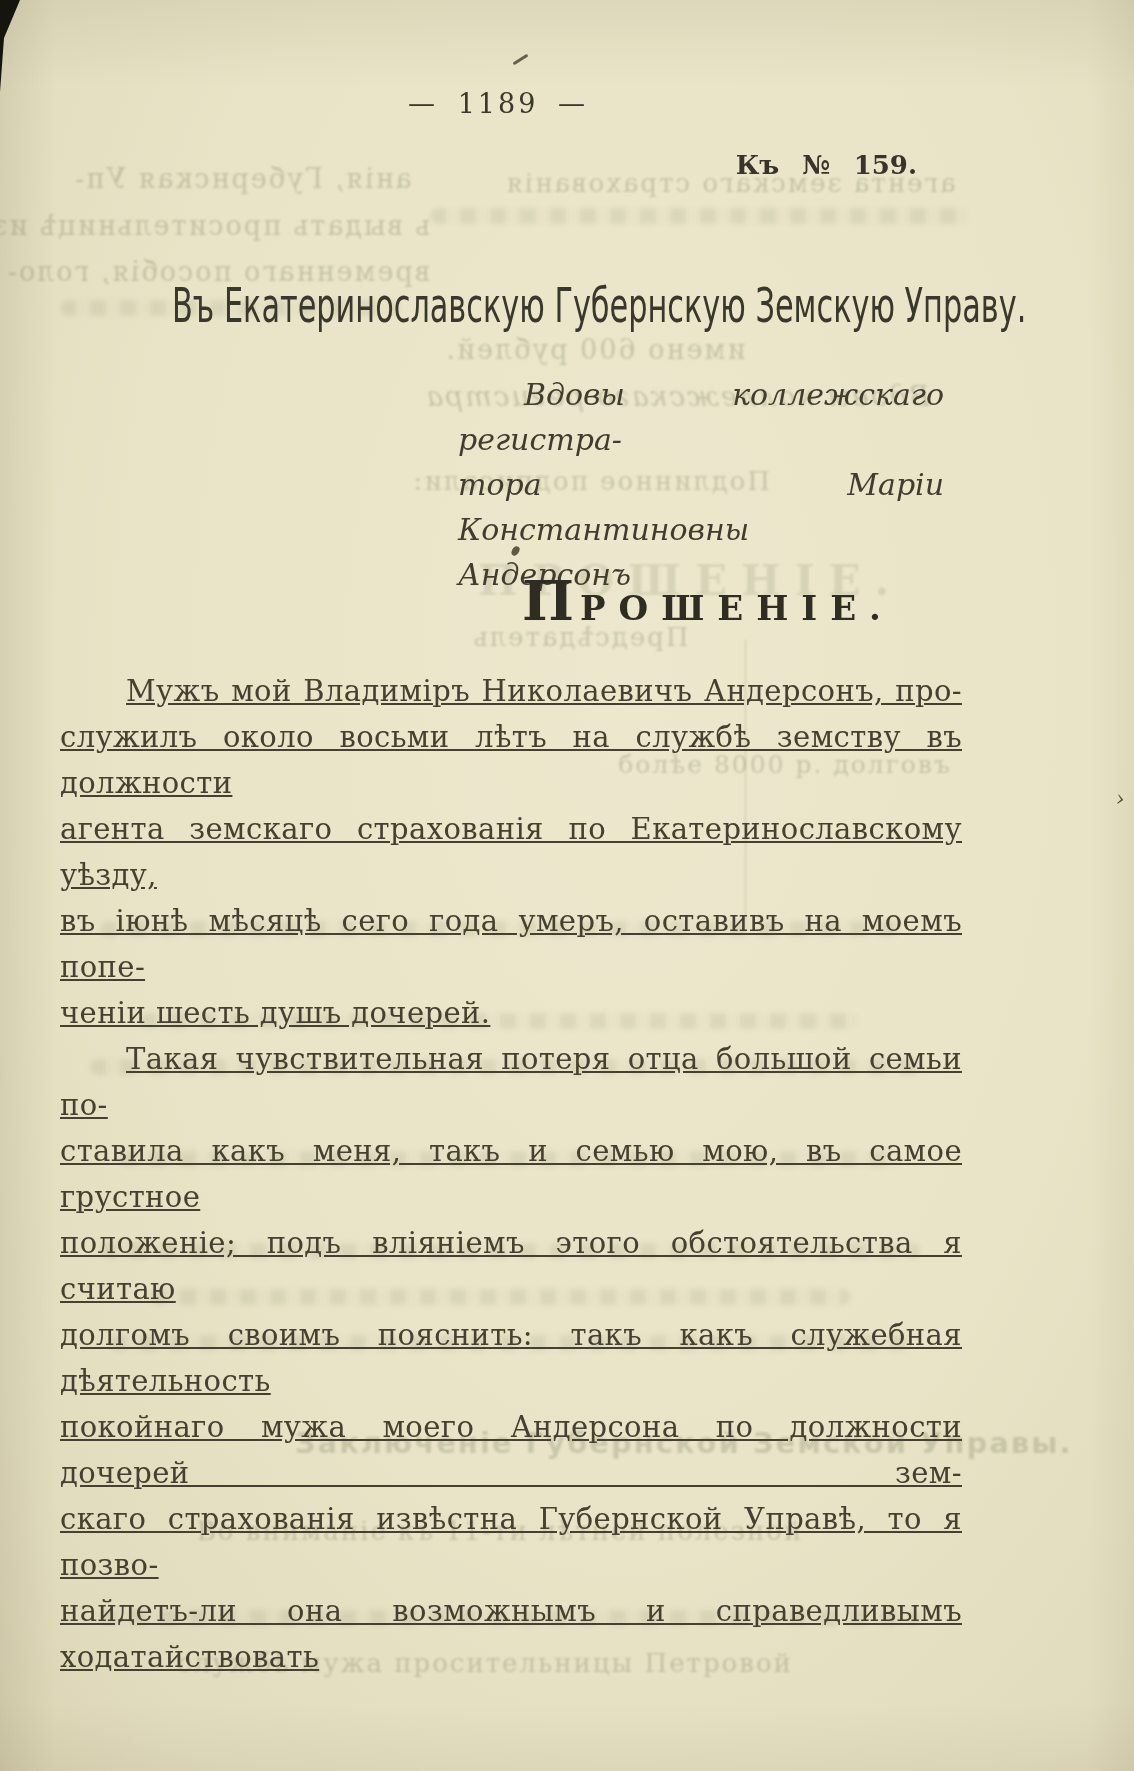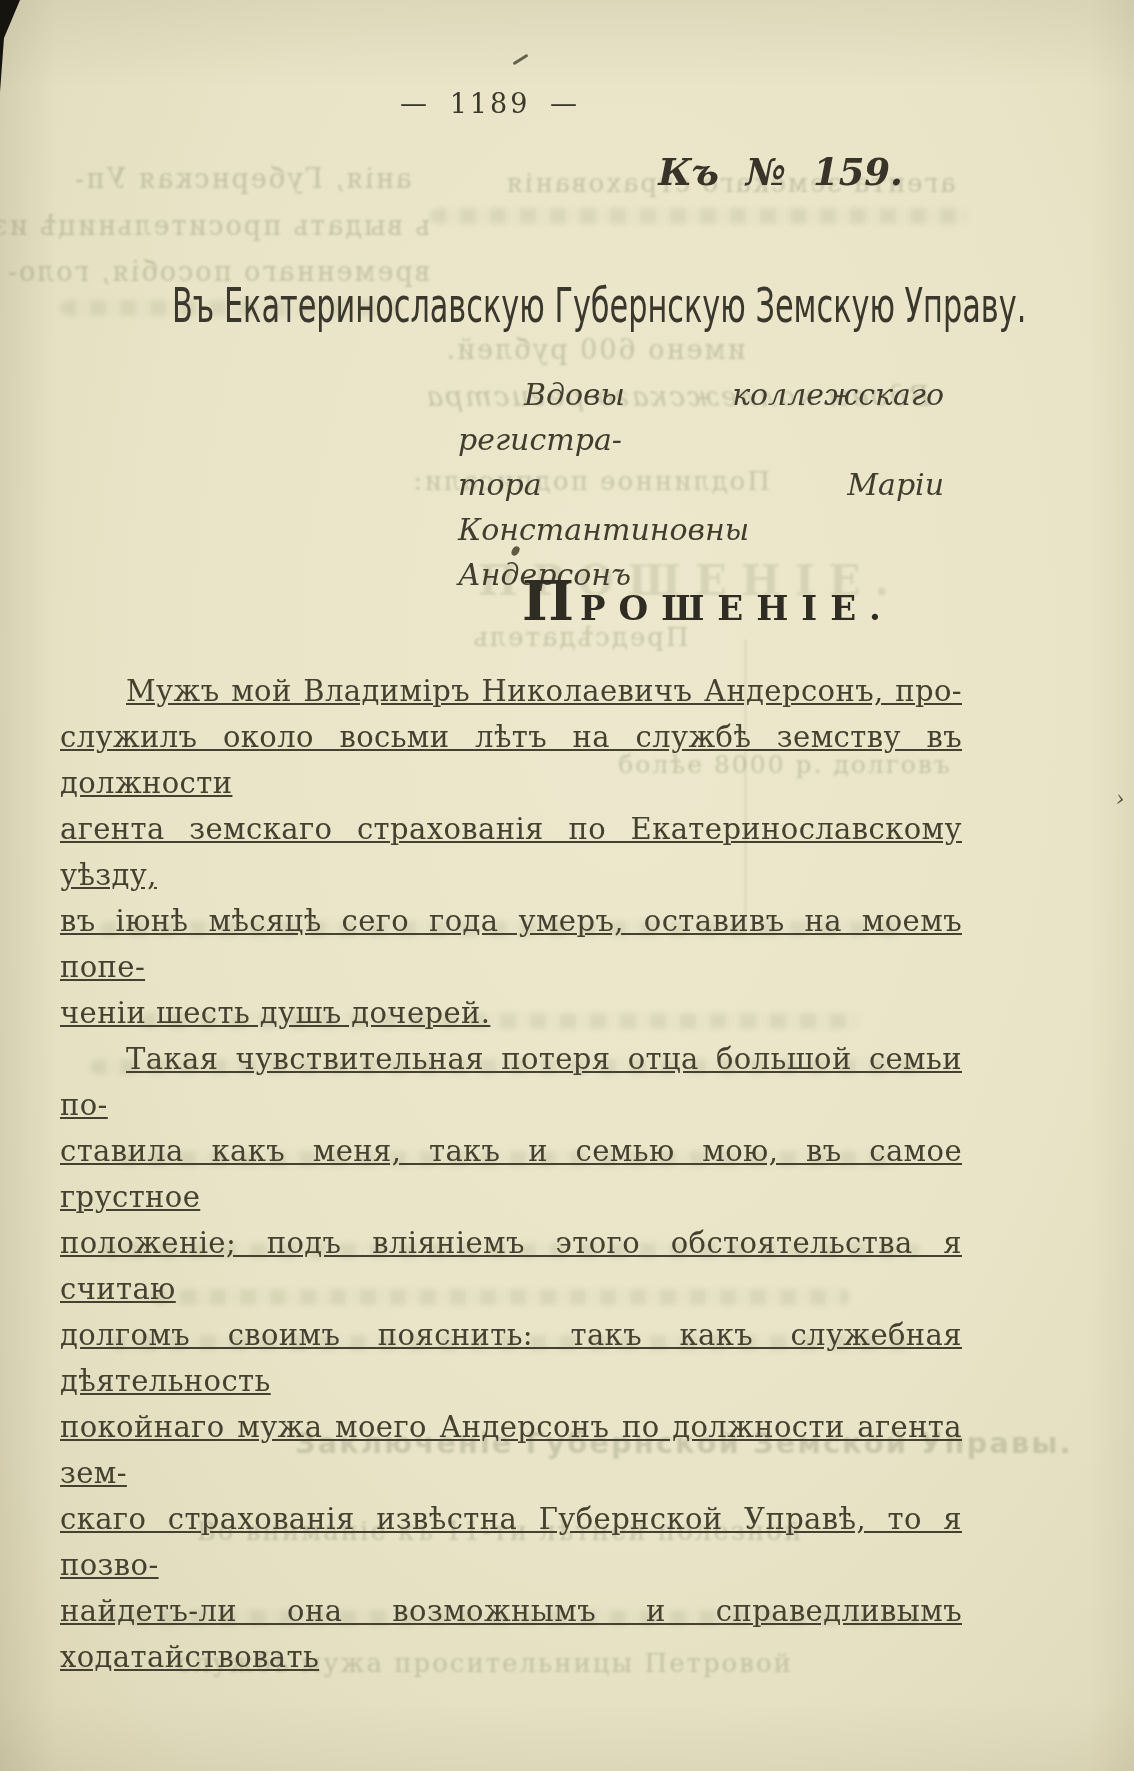--- a/index.html
+++ b/index.html
@@ -57,27 +57,27 @@
   .ghost.gbold { font-weight: bold; font-family: "DejaVu Sans", sans-serif; opacity: .26; }
   .ghost.gspread { letter-spacing: 14px; font-weight: bold; opacity: .17; }
   .smudge {
     position: absolute; height: 16px; border-radius: 8px;
     background: repeating-linear-gradient(90deg,
       rgba(135,140,108,0.20) 0 16px, rgba(135,140,108,0.04) 16px 30px);
     filter: blur(2.4px); opacity: .8;
   }
   
   .page-number {
-    position: absolute; left: 0; top: 88px; width: 980px;
+    position: absolute; left: 8px; top: 88px; width: 980px;
     text-align: center; font-size: 27px; letter-spacing: 3px;
     word-spacing: 8px; color: #3c382c;
   }
   .doc-ref {
-    position: absolute; right: 231px; top: 150px;
-    font-style: italic; font-weight: bold; font-size: 37px;
+    position: absolute; right: 217px; top: 150px;
+    font-weight: bold; font-size: 26px;
     word-spacing: 14px; color: #38342a;
   }
   .address { position: absolute; left: 172px; top: 278px; }
   .address .stretch {
     display: inline-block;
     font-family: "DejaVu Sans", sans-serif;
     font-size: 41px; letter-spacing: 0px; color: #3a372c;
     transform: scale(0.74, 1.16); transform-origin: left top;
     white-space: nowrap;
   }
@@ -159,20 +159,20 @@
         <div class="jline">служилъ около восьми лѣтъ на службѣ земству въ должности</div>
         <div class="jline">агента земскаго страхованія по Екатеринославскому уѣзду,</div>
         <div class="jline">въ іюнѣ мѣсяцѣ сего года умеръ, оставивъ на моемъ попе-</div>
         <div class="jline jline-last">ченіи шесть душъ дочерей.</div>
       </div>
     <div>
         <div class="jline indent">Такая чувствительная потеря отца большой семьи по-</div>
         <div class="jline">ставила какъ меня, такъ и семью мою, въ самое грустное</div>
         <div class="jline">положеніе; подъ вліяніемъ этого обстоятельства я считаю</div>
         <div class="jline">долгомъ своимъ пояснить: такъ какъ служебная дѣятельность</div>
-        <div class="jline">покойнаго мужа моего Андерсонъ по должности агента зем-</div>
+        <div class="jline">покойнаго мужа моего Андерсона по должности дочерей зем-</div>
         <div class="jline">скаго страхованія извѣстна Губернской Управѣ, то я позво-</div>
         <div class="jline">найдетъ-ли она возможнымъ и справедливымъ ходатайствовать</div>
       </div>
 
   </div>
 
 </div>
 
 </body></html>

